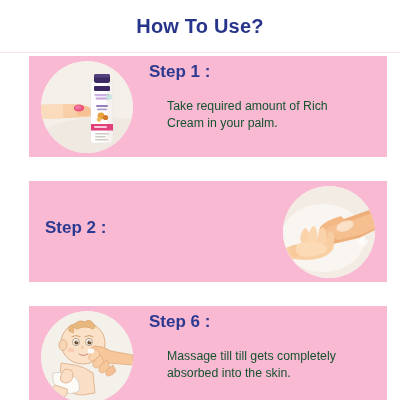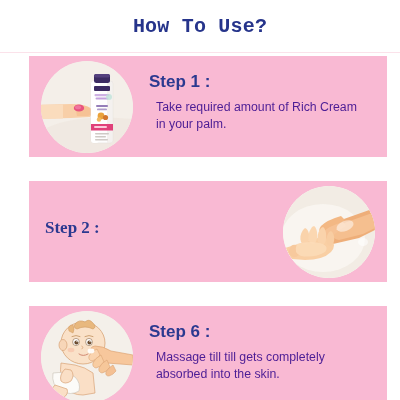--- a/index.html
+++ b/index.html
@@ -21,21 +21,20 @@
     display: flex;
     align-items: center;
     justify-content: center;
     position: relative;
   }
   .page-title {
     font-size: 20px;
     font-weight: bold;
     color: #26348b;
     letter-spacing: 0.2px;
-    font-family: Liberation Mono, monospace;
   }
   .header-rule {
     position: absolute;
     left: 0;
     right: 0;
     bottom: 0;
     height: 1px;
     background: #fbe2ea;
   }
 
@@ -50,21 +49,20 @@
     background: #f9b9d3;
     height: 101px;
     display: flex;
     align-items: center;
     box-sizing: border-box;
     padding: 0 6px;
     overflow: hidden;
   }
   .step-panel.reverse {
     flex-direction: row-reverse;
-    font-family: Liberation Serif, serif;
   }
 
   .media {
     width: 104px;
     flex: 0 0 104px;
     display: flex;
     align-items: center;
     justify-content: center;
   }
   .circle {
@@ -88,23 +86,23 @@
   }
   .step-title {
     font-size: 17px;
     font-weight: bold;
     color: #2b3990;
     margin: 0 0 9px 0;
     line-height: 1;
   }
   .step-body {
     font-size: 12.3px;
-    color: #4c1d95;
+    color: #14532d;
     line-height: 1.36;
-    margin: 7px;
+    margin: 18px;
     font-weight: 500;
   }
 </style>
 </head>
 <body>
 
 <div class="header">
   <div class="page-title">How To Use?</div>
   <div class="header-rule"></div>
 </div>

